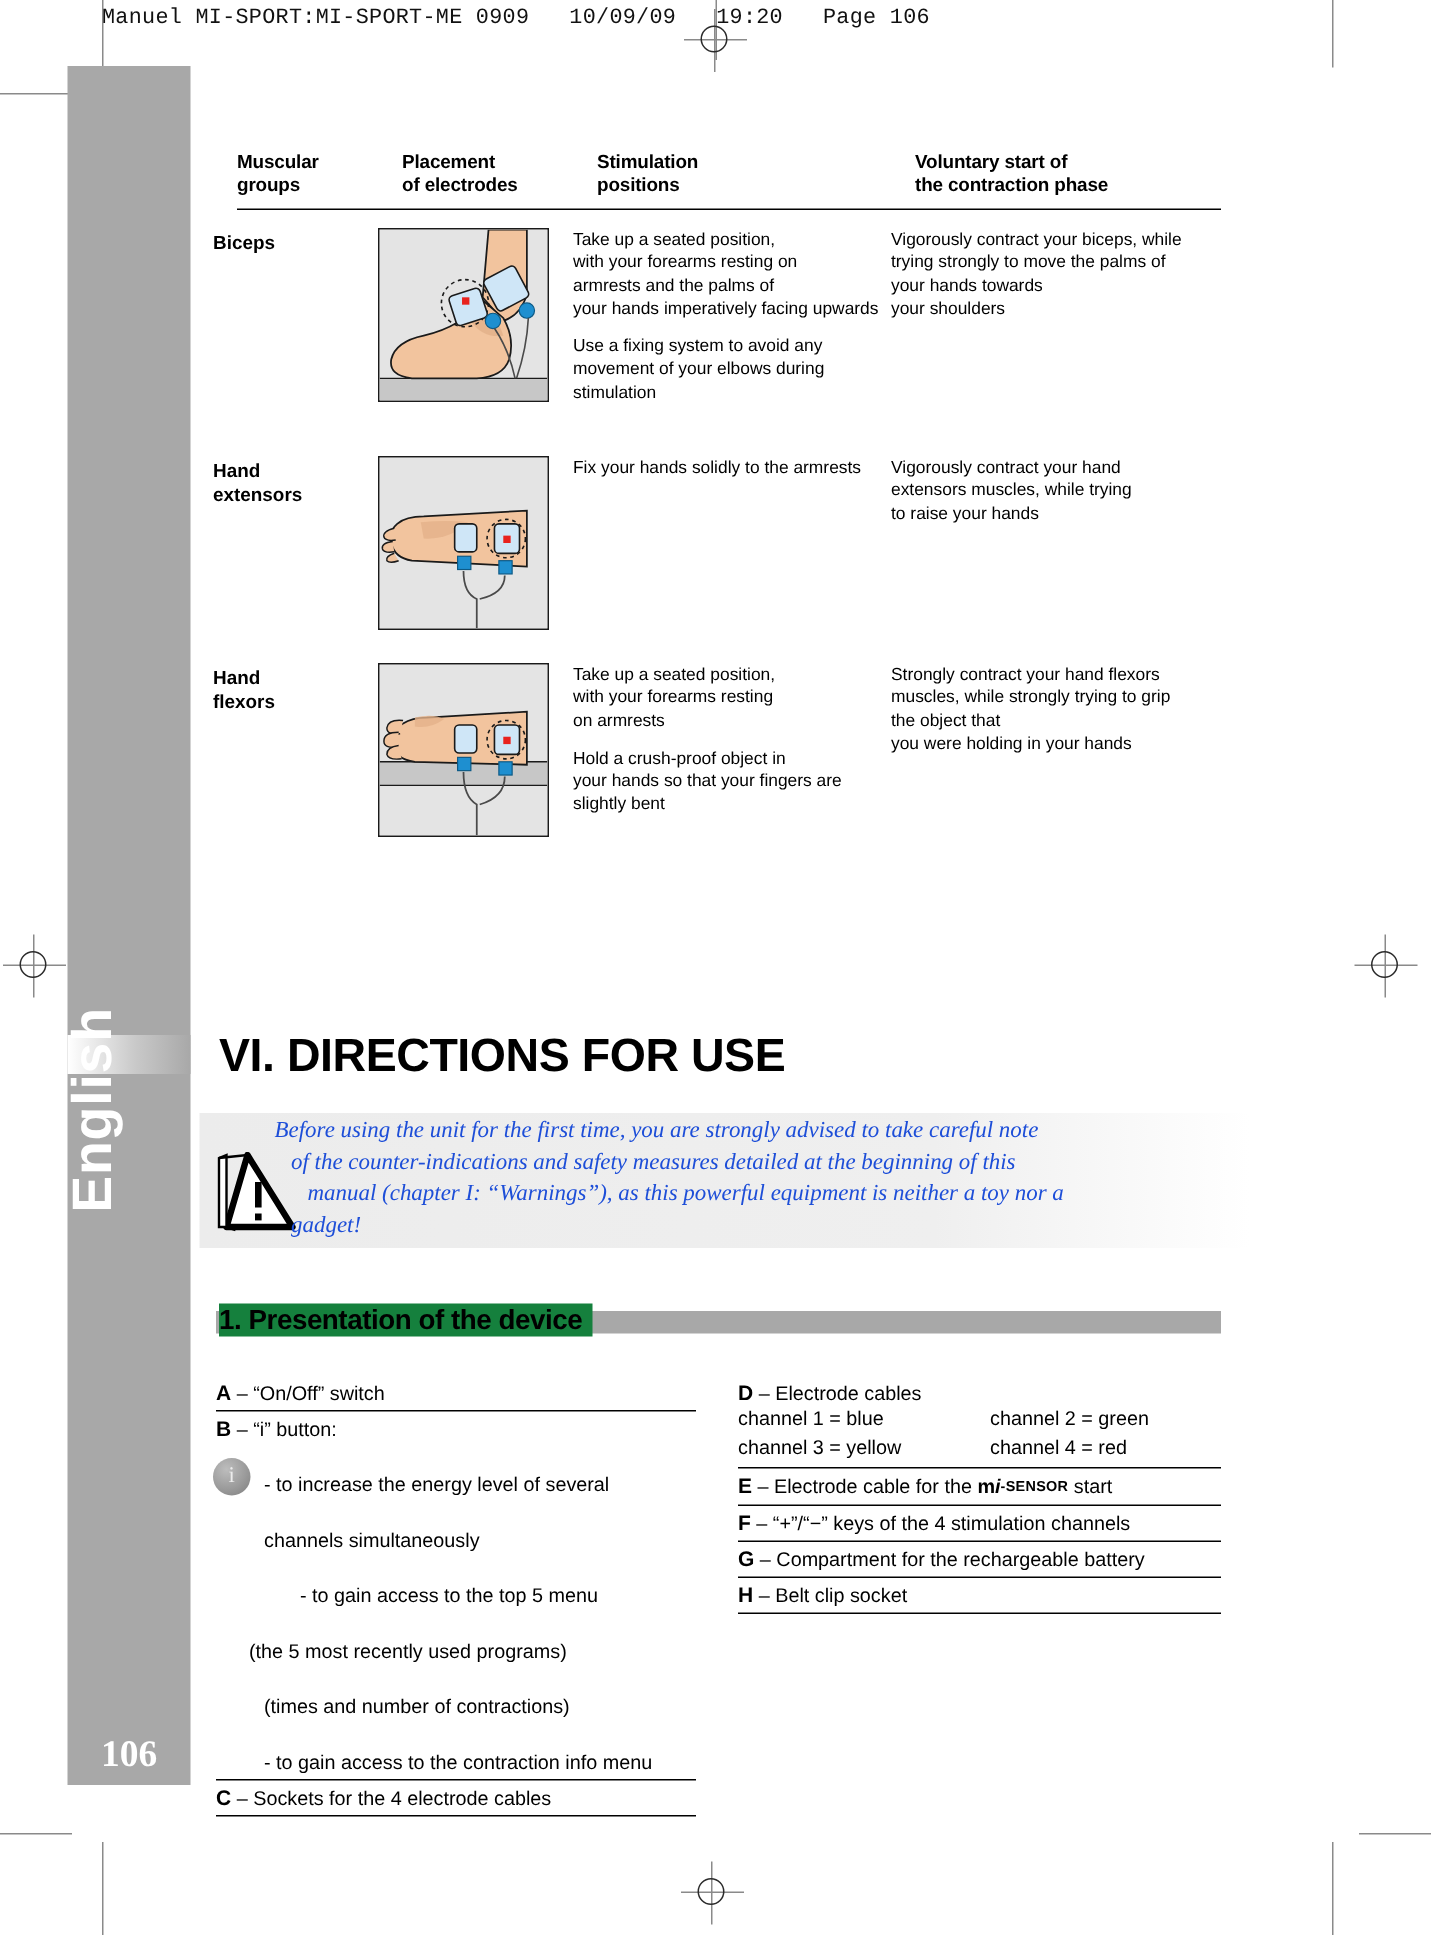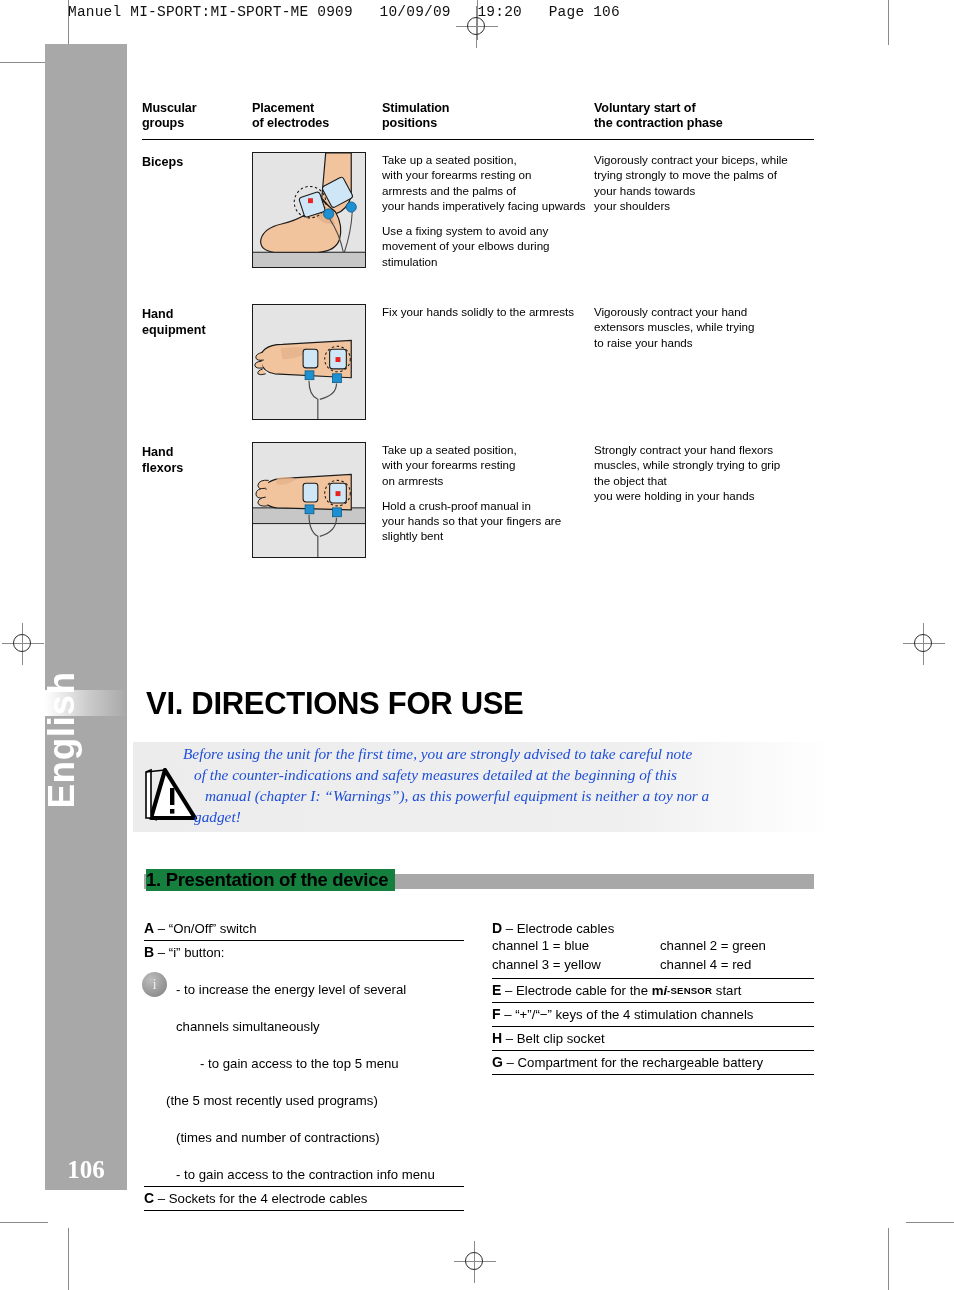--- a/index.html
+++ b/index.html
@@ -109,20 +109,21 @@
   .tbl {
     position: absolute;
     left: 142px;
     top: 101px;
     width: 672px;
   }
   .tbl-head {
     position: relative;
     height: 38px;
     border-bottom: 1.6px solid #000;
+    margin-left: 16px;
   }
   .th {
     position: absolute;
     top: 0;
     font-size: 12.6px;
     font-weight: bold;
     line-height: 14.5px;
     letter-spacing: -0.1px;
   }
   .th span { display: block; }
@@ -431,21 +432,21 @@
           <span class="para-line">trying strongly to move the palms of</span>
           <span class="para-line">your hands towards</span>
           <span class="para-line">your shoulders</span>
         </p>
       </div>
     </div>
 
     <div class="row" style="height:138px;">
       <div class="grp">
         <span>Hand</span>
-        <span>equipment</span>
+        <span>extensors</span>
       </div>
 
       <div class="fig">
         <svg viewBox="0 0 114 116" width="112" height="114" xmlns="http://www.w3.org/2000/svg">
           <rect x="0" y="0" width="114" height="116" fill="#e4e4e4"></rect>
 
           <path d="M12 45 Q6 50 8 58 Q10 68 22 70 L100 74 L100 36 L30 40 Q18 40 12 45 Z" fill="#f2c49e" stroke="#1a1a1a" stroke-width="1.2"></path>
 
           <path d="M10 48 Q2 50 3 54 Q4 57 11 56" fill="#f2c49e" stroke="#1a1a1a" stroke-width="1"></path>
           <path d="M9 57 Q1 58 2 62 Q3 65 10 64" fill="#f2c49e" stroke="#1a1a1a" stroke-width="1"></path>
@@ -515,21 +516,21 @@
         </svg>
       </div>
 
       <div class="col2">
         <p class="para">
           <span class="para-line">Take up a seated position,</span>
           <span class="para-line">with your forearms resting</span>
           <span class="para-line">on armrests</span>
         </p>
         <p class="para">
-          <span class="para-line">Hold a crush-proof manual in</span>
+          <span class="para-line">Hold a crush-proof object in</span>
           <span class="para-line">your hands so that your fingers are</span>
           <span class="para-line">slightly bent</span>
         </p>
       </div>
 
       <div class="col3">
         <p class="para">
           <span class="para-line">Strongly contract your hand flexors</span>
           <span class="para-line">muscles, while strongly trying to grip</span>
           <span class="para-line">the object that</span>
@@ -612,25 +613,25 @@
       <span class="rule"></span>
     </div>
 
     <div class="li" style="padding-top:3px; padding-bottom:4px;">
       <span class="letter">F</span>
       <span class="txt">– “+”/“−” keys of the 4 stimulation channels</span>
       <span class="rule"></span>
     </div>
 
     <div class="li" style="padding-top:3px; padding-bottom:4px;">
+      <span class="letter">G</span>
+      <span class="txt">– Compartment for the rechargeable battery</span>
+      <span class="rule"></span>
+    </div>
+
+    <div class="li" style="padding-top:3px; padding-bottom:4px;">
       <span class="letter">H</span>
       <span class="txt">– Belt clip socket</span>
       <span class="rule"></span>
     </div>
-
-    <div class="li" style="padding-top:3px; padding-bottom:4px;">
-      <span class="letter">G</span>
-      <span class="txt">– Compartment for the rechargeable battery</span>
-      <span class="rule"></span>
-    </div>
   </div>
 
 </div>
 
 </body></html>

